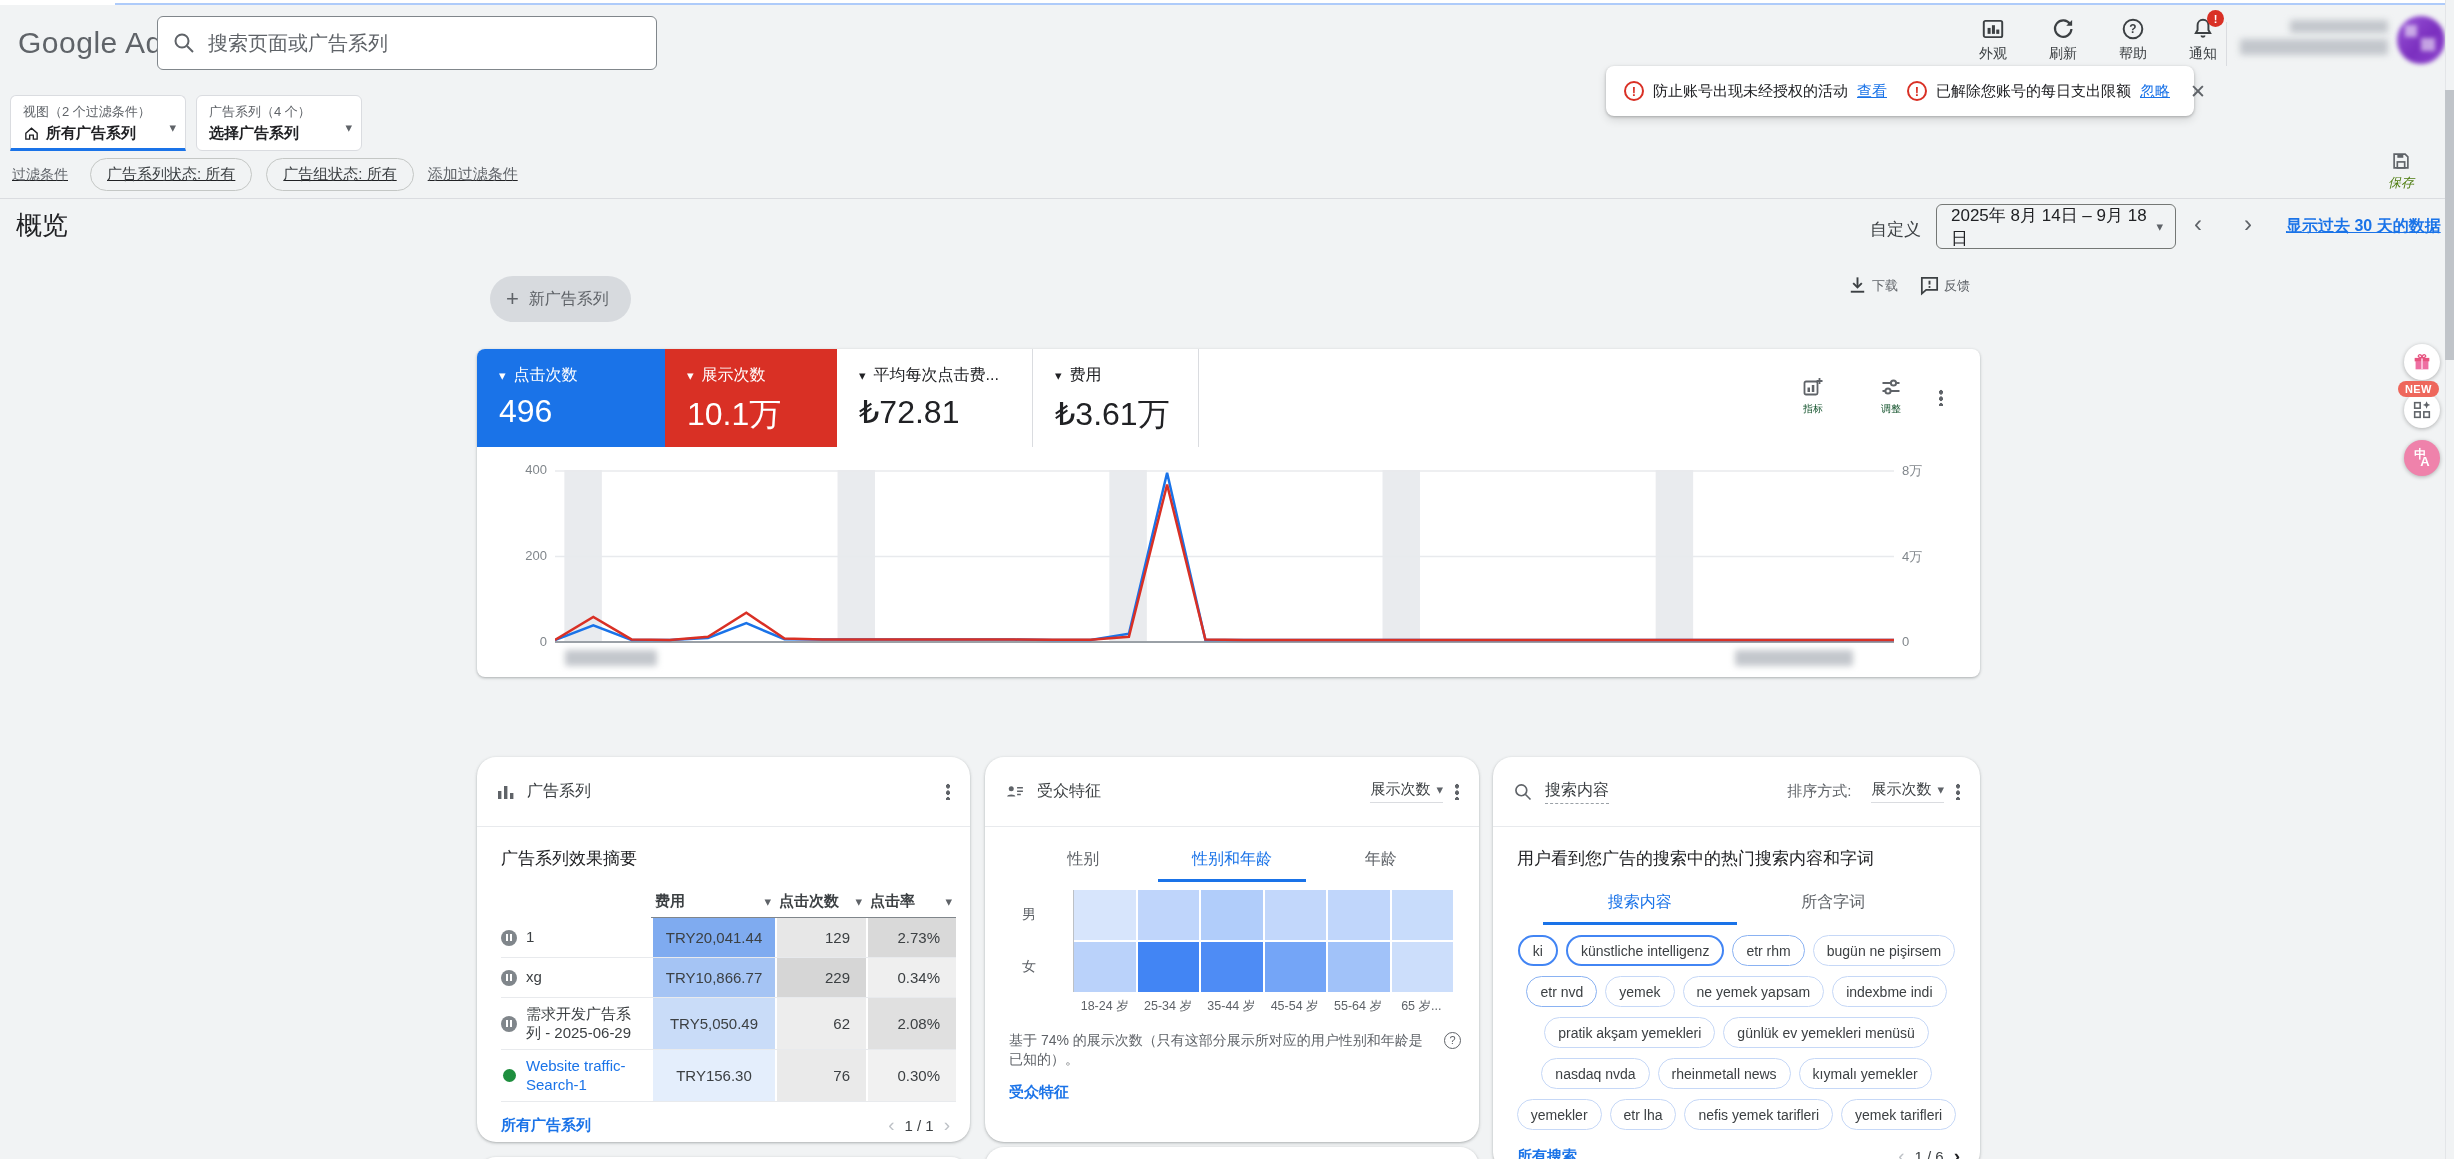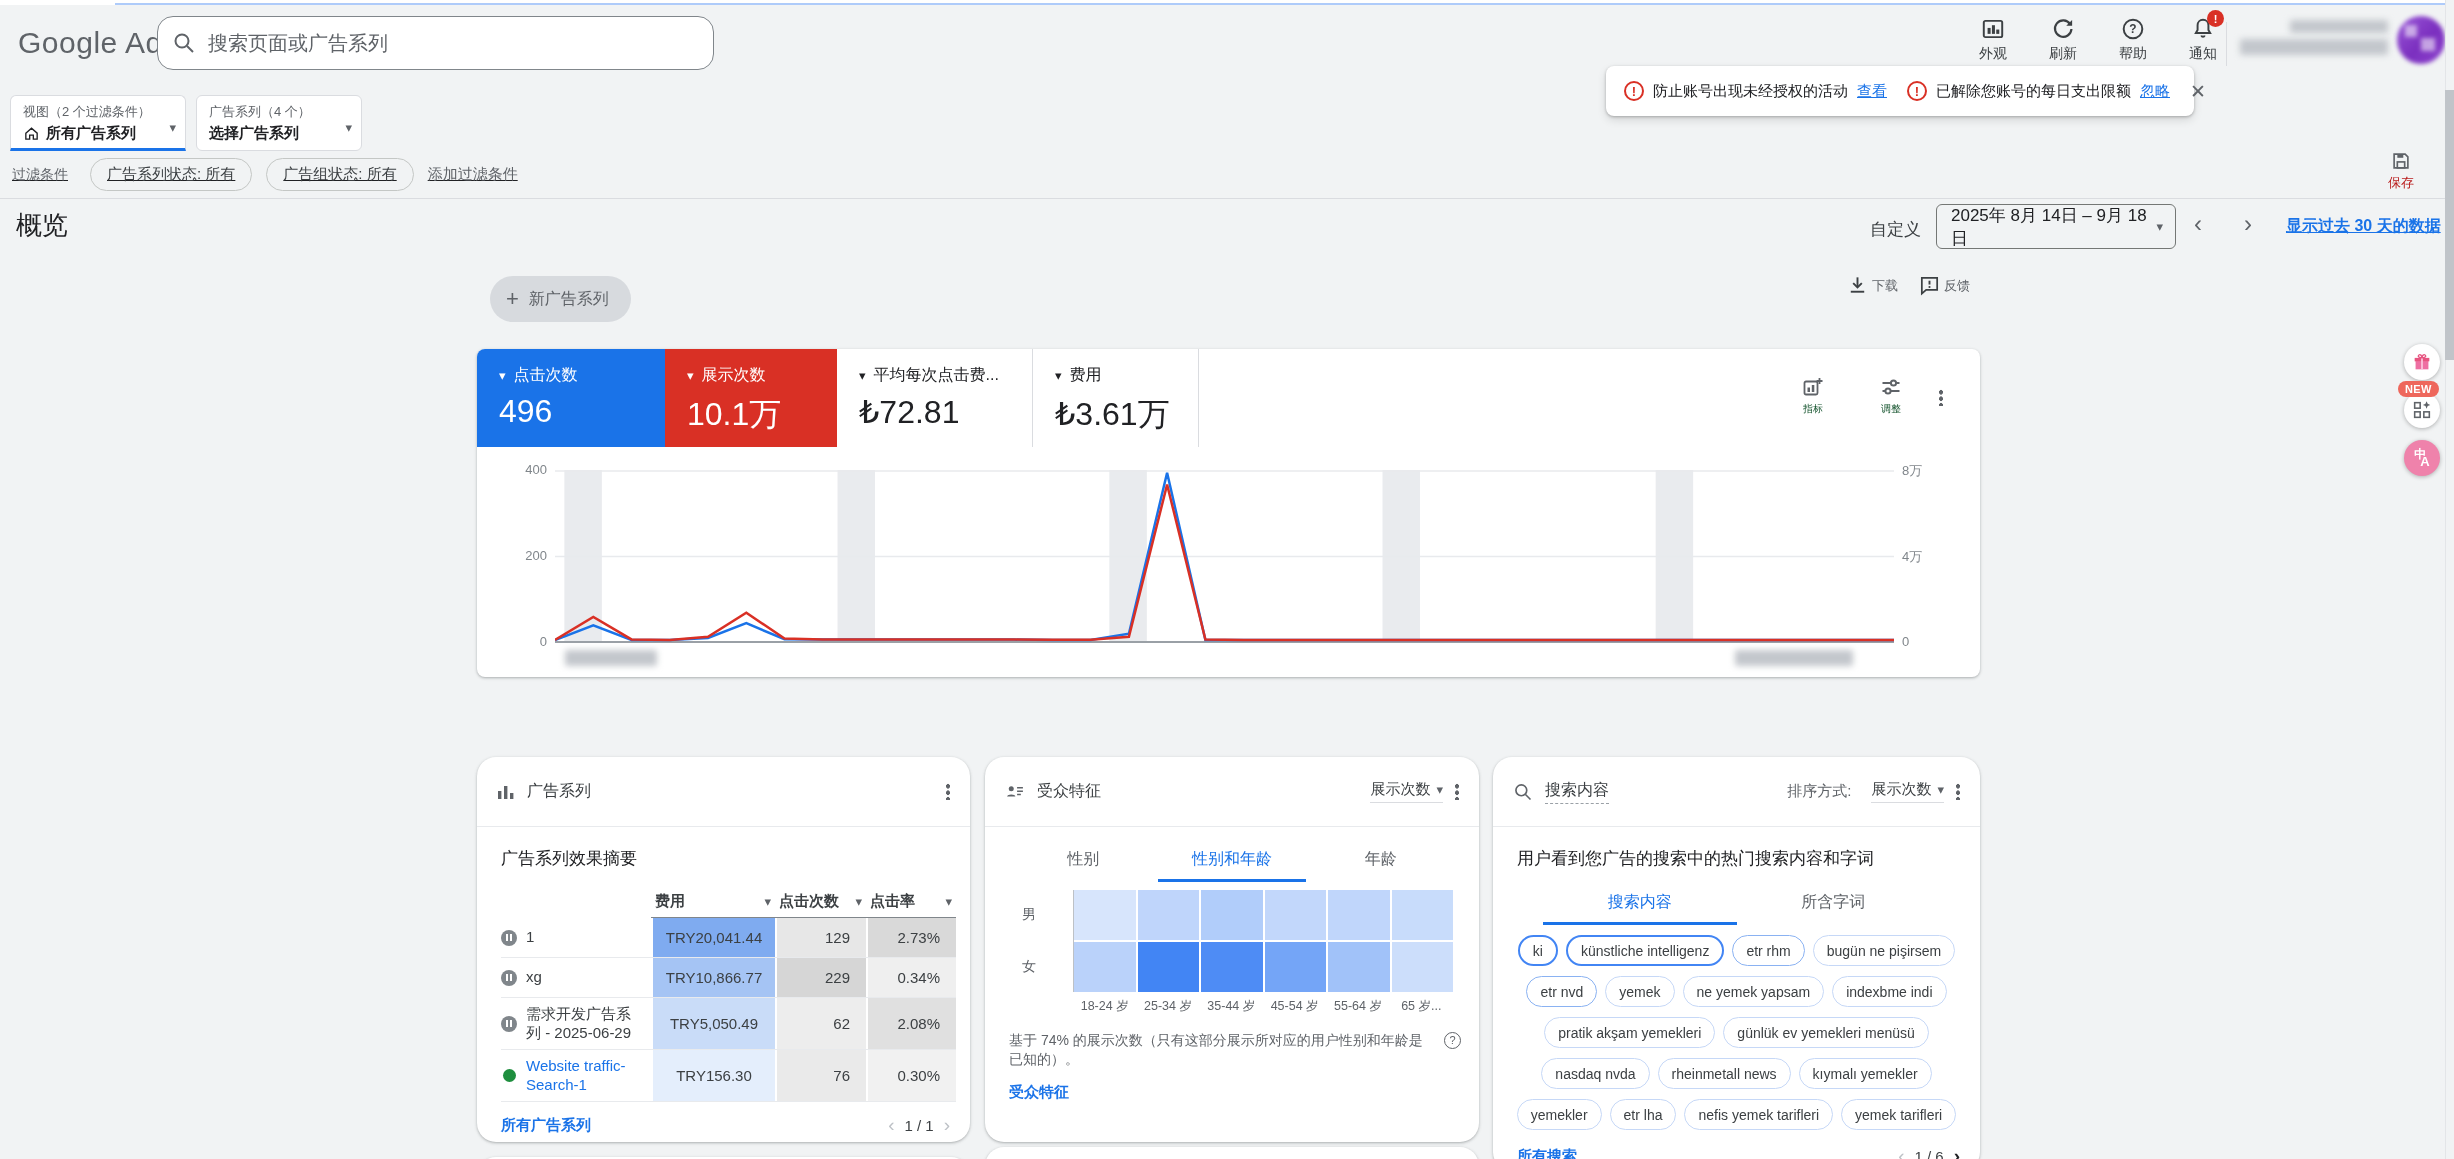--- a/index.html
+++ b/index.html
@@ -6,22 +6,22 @@
   html,body { background:#fff; }
   body { font-family:"Liberation Sans","DejaVu Sans",sans-serif; color:#202124; }
   #root { position:relative; width:2454px; height:1159px; background:#f1f3f4; overflow:hidden; }
 
   
   .topstrip { position:absolute; left:0; top:0; width:2454px; height:5px; background:#fff; }
   .topstrip-line { position:absolute; left:115px; right:0; top:3px; height:2px; background:#aecbfa; }
 
   
   .logo { position:absolute; left:18px; top:26px; font-size:30px; color:#5f6368; letter-spacing:.5px; }
-  .searchbox { position:absolute; left:157px; top:16px; width:557px; height:54px; background:#fff;
-    border:1px solid #80868b; border-radius:16px; display:flex; align-items:center; padding:0 14px; gap:12px; }
+  .searchbox { position:absolute; left:157px; top:16px; width:500px; height:54px; background:#fff;
+    border:1px solid #80868b; border-radius:6px; display:flex; align-items:center; padding:0 14px; gap:12px; }
   .searchbox .ph { font-size:20px; color:#5f6368; }
   .navgroup { position:absolute; left:1962px; top:16px; display:flex; gap:8px; }
   .nav-item { width:62px; display:flex; flex-direction:column; align-items:center; gap:3px; cursor:pointer; }
   .nav-item .lbl { font-size:14px; color:#3c4043; }
   .nav-ico { position:relative; width:26px; height:26px; }
   .badge { position:absolute; top:-6px; right:-8px; min-width:17px; height:17px; background:#d93025; color:#fff;
     border-radius:9px; font-size:11px; font-weight:bold; display:flex; align-items:center; justify-content:center; padding:0 4px; }
   .tb-divider { position:absolute; left:2226px; top:22px; width:1px; height:44px; background:#dadce0; }
   .redact { background:#c3c7cc; filter:blur(3px); border-radius:2px; }
   .acct-line1 { position:absolute; left:2290px; top:20px; width:98px; height:13px; }
@@ -49,21 +49,21 @@
   .picker.active { border-radius:6px 6px 0 0; border-bottom:3px solid #1a73e8; }
   .caret { font-size:13px; color:#5f6368; font-style:normal; }
 
   
   .filterbar { position:absolute; left:12px; top:158px; display:flex; align-items:center; gap:14px;text-decoration:underline; }
   .filterbar .flabel { font-size:14px; color:#5f6368; margin-right:8px; }
   .fpill { height:33px; border:1px solid #c4c7c5; border-radius:17px; display:flex; align-items:center;
     padding:0 16px; font-size:15px; color:#3c4043; background:transparent; cursor:pointer; white-space:nowrap; }
   .addfilter { font-size:15px; color:#5f6368; cursor:pointer; }
   .saveblock { position:absolute; right:40px; top:150px; display:flex; flex-direction:column; align-items:center; gap:2px; cursor:pointer; }
-  .saveblock .lbl { font-size:13px; color:#b91c1c; }
+  .saveblock .lbl { font-size:13px; color:#4d7c0f;font-style:italic; }
   .hr1 { position:absolute; left:0; top:198px; width:2454px; height:1px; background:#dadce0; }
 
   
   .page-title { position:absolute; left:16px; top:208px; font-size:26px; color:#202124; }
   .date-mode { position:absolute; left:1870px; top:218px; font-size:17px; color:#3c4043; }
   .datebox { position:absolute; left:1936px; top:204px; width:240px; height:45px; border:1px solid #747775; border-radius:6px;
     display:flex; align-items:center; justify-content:space-between; padding:0 12px 0 14px; font-size:17px; color:#202124; cursor:pointer; }
   .date-prev { position:absolute; left:2194px; top:210px; font-size:24px; color:#5f6368; cursor:pointer; }
   .date-next { position:absolute; left:2244px; top:210px; font-size:24px; color:#5f6368; cursor:pointer; }
   .last30 { position:absolute; left:2286px; top:216px; font-size:16px; font-weight:bold; color:#1a73e8; text-decoration:underline; cursor:pointer; }

